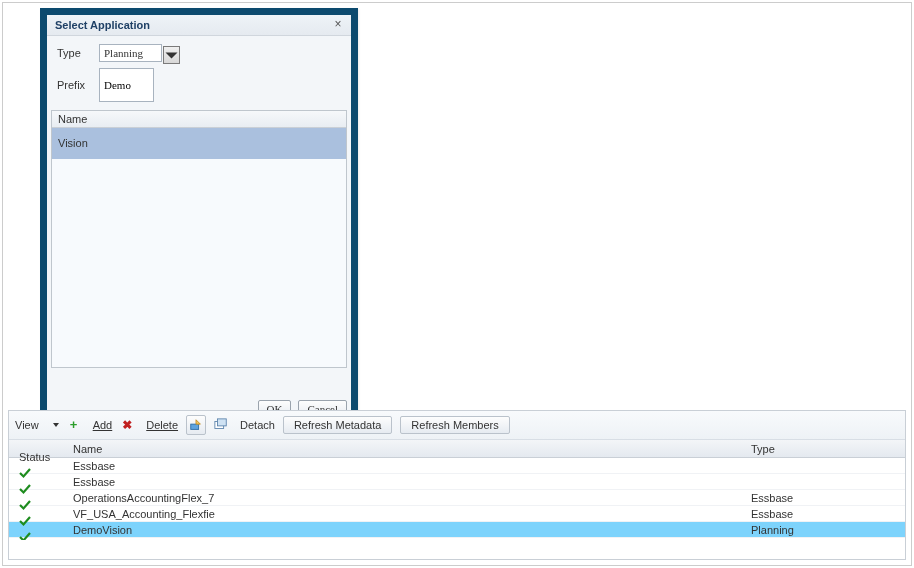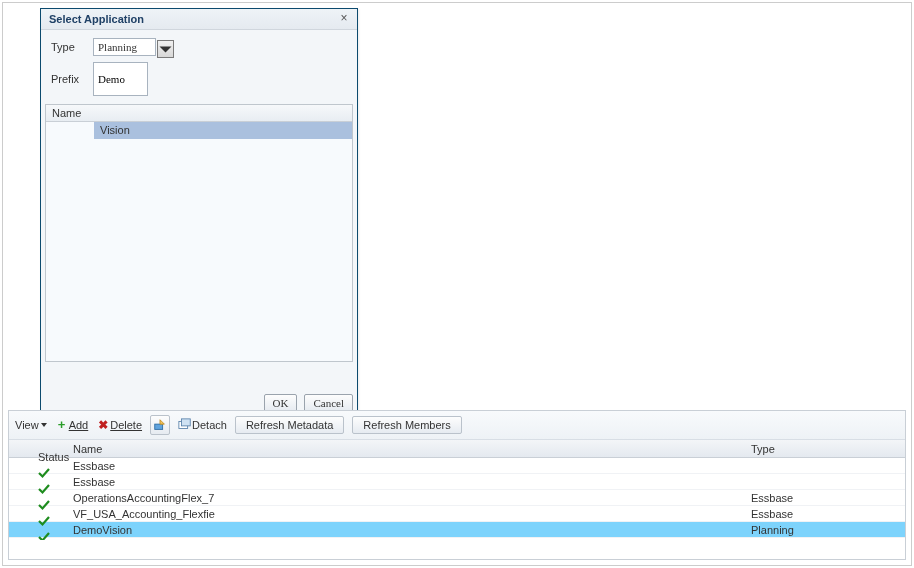--- a/index.html
+++ b/index.html
@@ -17,21 +17,21 @@
     position: absolute;
     top: 2px; left: 2px; right: 2px; bottom: 2px;
     border: 1px solid #ccc;
   }
   
   .dialog {
     position: absolute;
     top: 8px;
     left: 40px;
     width: 318px;
-    border: 1px solid #0c4a6e;
+    border: 7px solid #0c4a6e;
     background: #f3f6f9;
     box-shadow: 1px 1px 2px rgba(0,0,0,0.08);
   }
   .dialog-header {
     background: linear-gradient(to bottom, #eef3f7, #e5eaf0);
     padding: 4px 8px;
     position: relative;
     border-bottom: 1px solid #d0d6dd;
   }
   .dialog-title {
@@ -104,23 +104,22 @@
     height: 258px;
     overflow: hidden;
     margin: 0 -6px 8px -6px;
   }
   .app-list-header {
     background: linear-gradient(to bottom, #f6f8fa, #e8edf2);
     padding: 2px 6px;
     border-bottom: 1px solid #c9cfd6;
   }
   .app-list-row {
-    padding: 2px 6px;
+    padding: 9px 6px;
     border-bottom: 1px solid transparent;
-    margin-left: 48px;
   }
   .app-list-row.selected {
     background: #aac0de;
   }
   .dialog-footer {
     text-align: right;
     padding: 0 4px 8px 4px;
     margin-top: 16px;
   }
   .btn {
@@ -170,21 +169,21 @@
     background: linear-gradient(to bottom, #f8fafc, #eef2f6);
     padding: 4px 6px;
     display: flex;
     align-items: center;
     gap: 8px;
     border-bottom: 1px solid #d8dee5;
   }
   .tb-link {
     display: flex;
     align-items: center;
-    gap: 0;
+    gap: 12px;
     cursor: pointer;
     color: #333;
   }
   .tb-link.view {
     color: #333;
   }
   .tb-icon {
     width: 14px; height: 14px;
     display: inline-block;
   }
@@ -237,21 +236,21 @@
   }
   .table-row {
     display: flex;
     align-items: center;
     height: 16px;
     border-bottom: 1px solid #f0f2f5;
   }
   .table-row.selected {
     background: #7dd3fc;
   }
-  .col-status { width: 60px; padding-left: 29px; margin-top: 16px; }
+  .col-status { width: 60px; padding-left: 10px; margin-top: 16px; }
   .col-name { flex: 1; padding-left: 4px; }
   .col-type { width: 158px; padding-left: 4px; }
   .th { color: #333; }
   .th.col-status { text-align: left; }
 
   .check-icon {
     display: inline-block;
     width: 12px; height: 12px;
   }
   .check-icon svg { width: 12px; height: 12px; display: block; }

